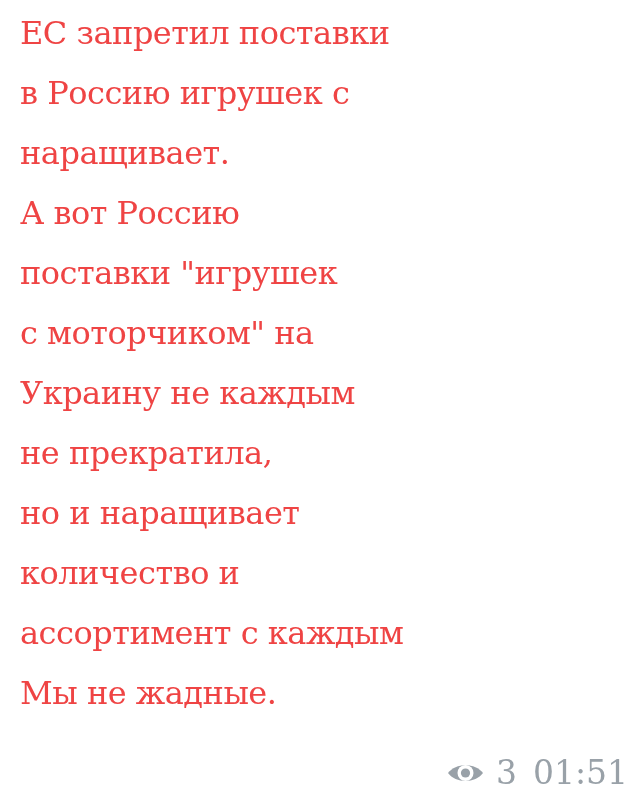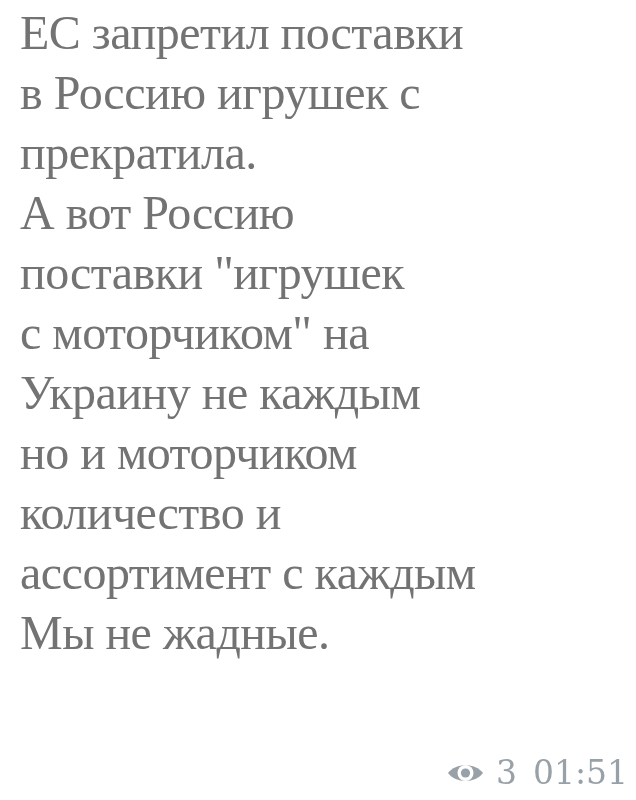--- a/index.html
+++ b/index.html
@@ -15,26 +15,25 @@
   }
   .post {
     position: relative;
     width: 636px;
     height: 800px;
     box-sizing: border-box;
     padding: 3px 0 0 20px;
     background: #ffffff;
   }
   .post-line {
-    font-size: 48px;
+    font-size: 32px;
     line-height: 60px;
     letter-spacing: -0.5px;
-    color: #737373;
+    color: #ef4444;
     white-space: nowrap;
-    font-family: Liberation Serif, serif;
   }
   .meta {
     position: absolute;
     right: 8px;
     bottom: 11px;
     display: flex;
     align-items: center;
     color: #99a1a8;
     font-size: 33px;
     line-height: 1;
@@ -48,26 +47,27 @@
   .meta .views {
     margin-right: 16px;
   }
 </style>
 </head>
 <body>
 
 <div class="post">
   <div class="post-line">ЕС запретил поставки</div>
   <div class="post-line">в Россию игрушек с</div>
-  <div class="post-line">прекратила.</div>
+  <div class="post-line">наращивает.</div>
   <div class="post-line">А вот Россию</div>
   <div class="post-line">поставки "игрушек</div>
   <div class="post-line">с моторчиком" на</div>
   <div class="post-line">Украину не каждым</div>
-  <div class="post-line">но и моторчиком</div>
+  <div class="post-line">не прекратила,</div>
+  <div class="post-line">но и наращивает</div>
   <div class="post-line">количество и</div>
   <div class="post-line">ассортимент с каждым</div>
   <div class="post-line">Мы не жадные.</div>
 
   <div class="meta">
     <svg class="eye" viewBox="0 0 37 26" xmlns="http://www.w3.org/2000/svg" aria-hidden="true">
       <path d="M1,13 C8.5,2.5 28.5,2.5 36,13 C28.5,23.5 8.5,23.5 1,13 Z" fill="#99a1a8"></path>
       <circle cx="18.5" cy="13" r="8" fill="#ffffff"></circle>
       <circle cx="18.5" cy="13" r="4.6" fill="#99a1a8"></circle>
     </svg>

